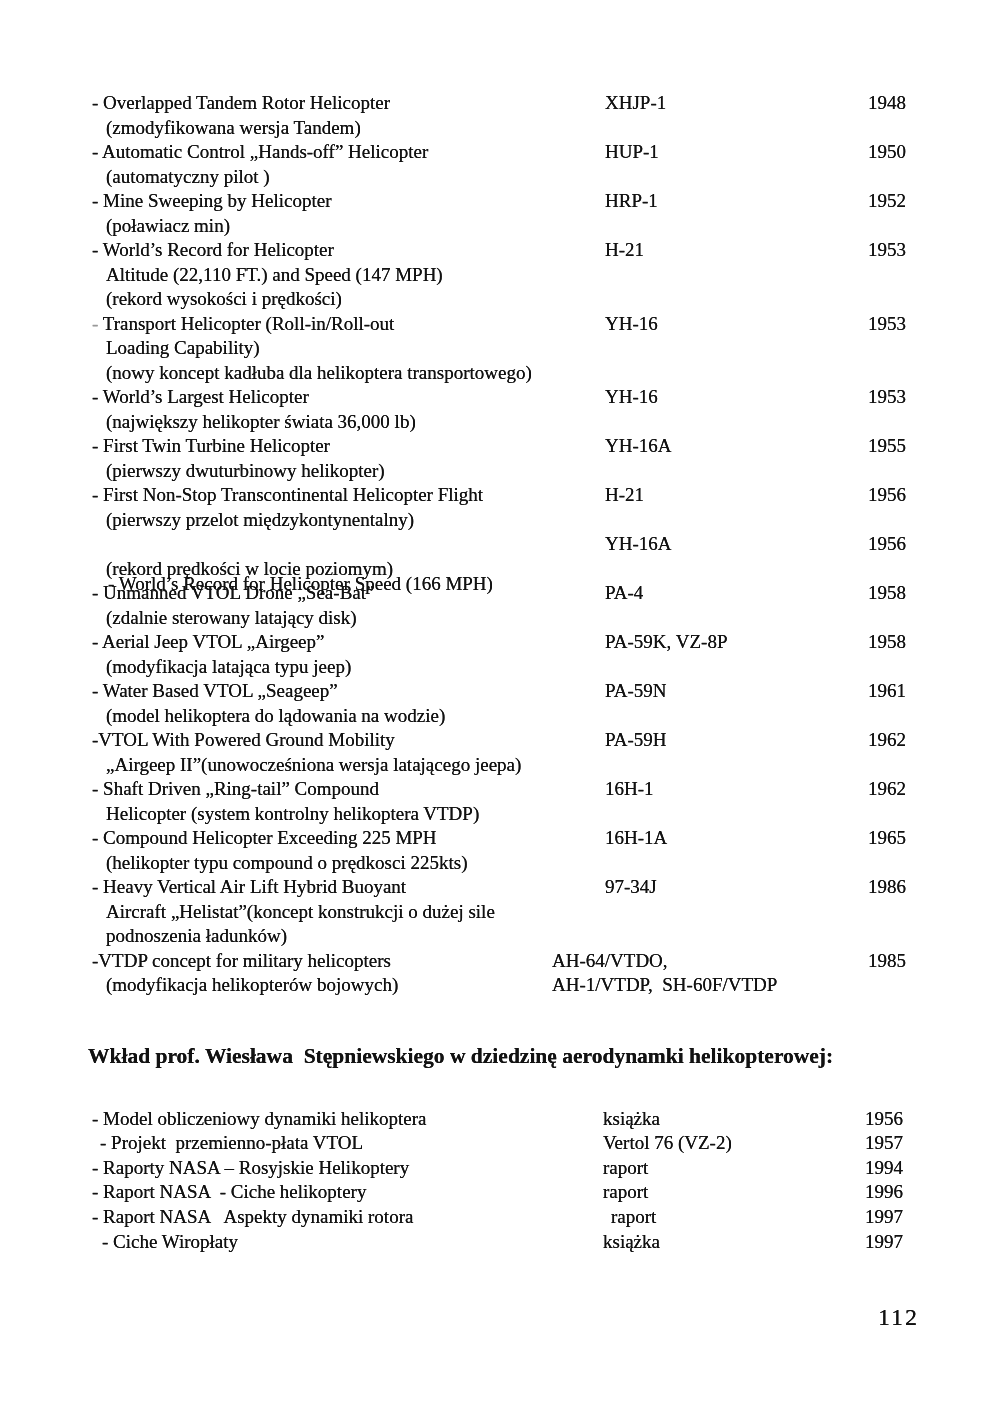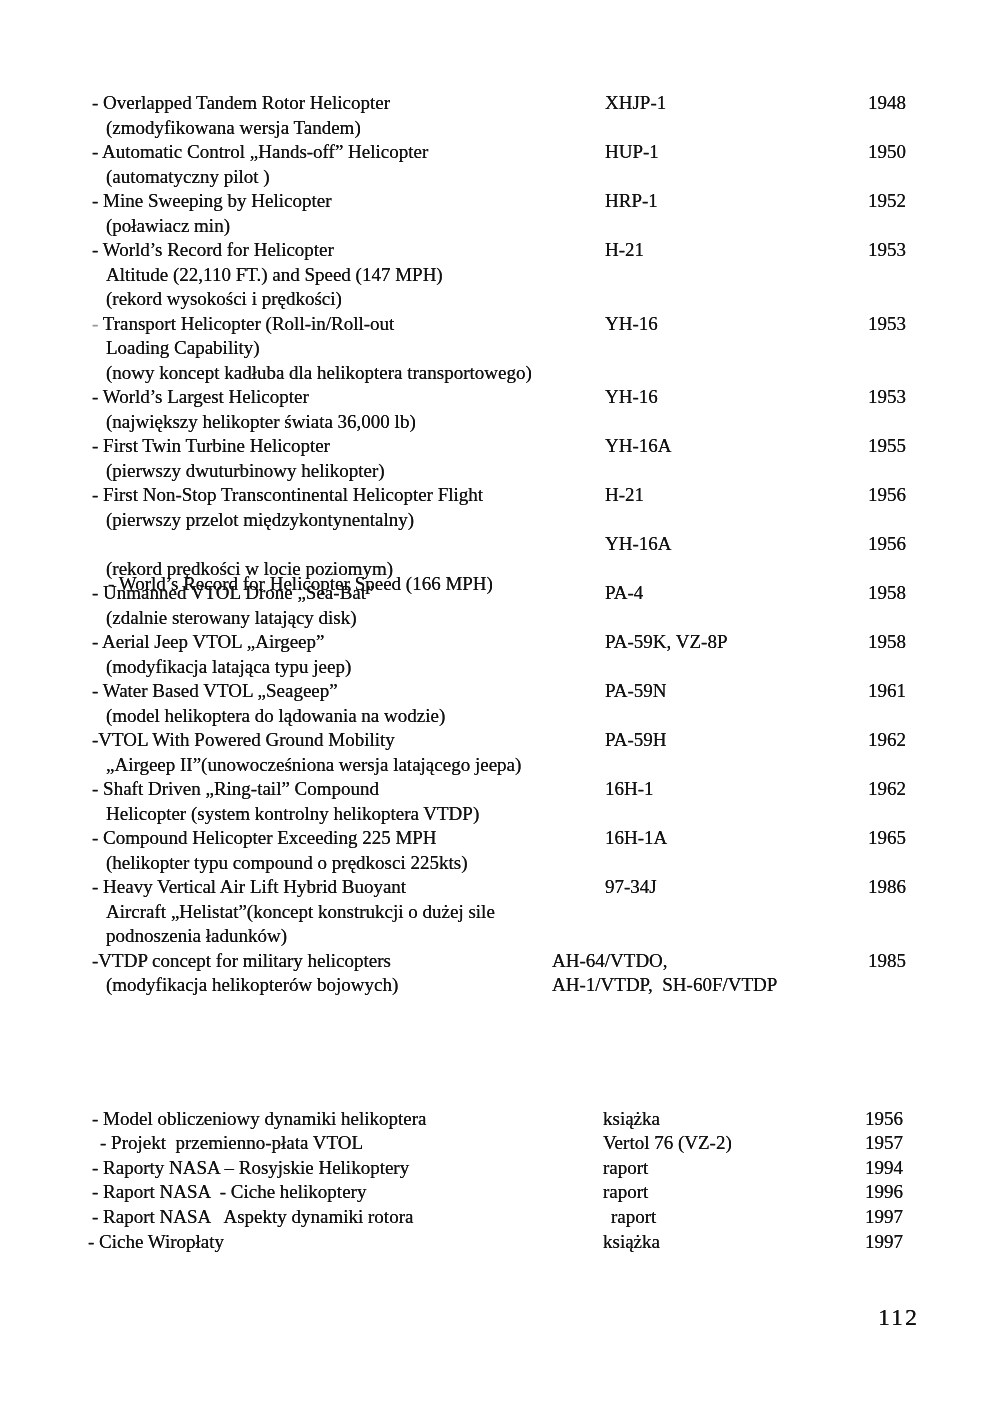--- a/index.html
+++ b/index.html
@@ -112,34 +112,35 @@
       <div class="ln" style="left: 106px; top: 899.5px;">Aircraft „Helistat”(koncept konstrukcji o dużej sile</div>
       <div class="ln" style="left: 106px; top: 924px;">podnoszenia ładunków)</div>
       <div class="ln" style="left: 605px; top: 875px;">97-34J</div>
       <div class="ln year" style="left: 816px; top: 875px;">1986</div>
       <div class="ln" style="left: 92px; top: 948.5px;">-VTDP concept for military helicopters</div>
       <div class="ln" style="left: 106px; top: 973px;">(modyfikacja helikopterów bojowych)</div>
       <div class="ln" style="left: 552px; top: 948.5px;">AH-64/VTDO,</div>
       <div class="ln" style="left: 552px; top: 973px;">AH-1/VTDP,  SH-60F/VTDP</div>
       <div class="ln year" style="left: 816px; top: 948.5px;">1985</div>
     </div>
+  <div id="heading">Wkład prof. Wiesława  Stępniewskiego w dziedzinę aerodynamki helikopterowej:</div>
   <div id="contributions">
       <div class="ln" style="left: 92px; top: 1106.5px;">- Model obliczeniowy dynamiki helikoptera</div>
       <div class="ln" style="left: 603px; top: 1106.5px;">książka</div>
       <div class="ln year" style="left: 813px; top: 1106.5px;">1956</div>
       <div class="ln" style="left: 92px; top: 1131.1px; margin-left: 8px;">- Projekt  przemienno-płata VTOL</div>
       <div class="ln" style="left: 603px; top: 1131.1px;">Vertol 76 (VZ-2)</div>
       <div class="ln year" style="left: 813px; top: 1131.1px;">1957</div>
       <div class="ln" style="left: 92px; top: 1155.7px;">- Raporty NASA – Rosyjskie Helikoptery</div>
       <div class="ln" style="left: 603px; top: 1155.7px;">raport</div>
       <div class="ln year" style="left: 813px; top: 1155.7px;">1994</div>
       <div class="ln" style="left: 92px; top: 1180.3px;">- Raport NASA  - Ciche helikoptery</div>
       <div class="ln" style="left: 603px; top: 1180.3px;">raport</div>
       <div class="ln year" style="left: 813px; top: 1180.3px;">1996</div>
       <div class="ln" style="left: 92px; top: 1204.9px;">- Raport NASA   Aspekty dynamiki rotora</div>
       <div class="ln" style="left: 611px; top: 1204.9px;">raport</div>
       <div class="ln year" style="left: 813px; top: 1204.9px;">1997</div>
-      <div class="ln" style="left: 88px; top: 1229.5px; text-align: center;">- Ciche Wiropłaty</div>
+      <div class="ln" style="left: 102px; top: 1229.5px; text-align: center;">- Ciche Wiropłaty</div>
       <div class="ln" style="left: 603px; top: 1229.5px;">książka</div>
       <div class="ln year" style="left: 813px; top: 1229.5px;">1997</div>
     </div>
   <div id="pageno">112</div>
 </div>
 
 </body></html>

